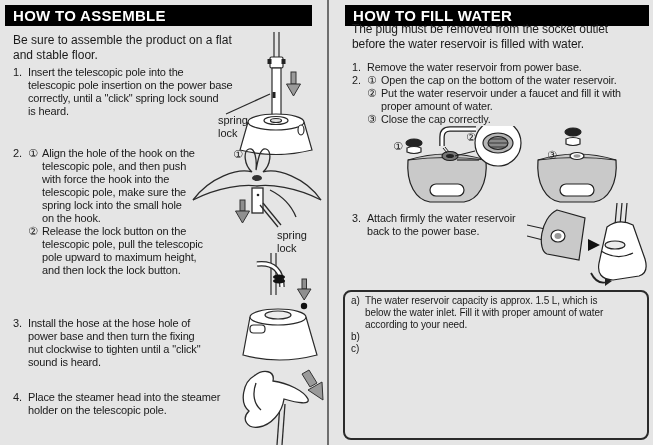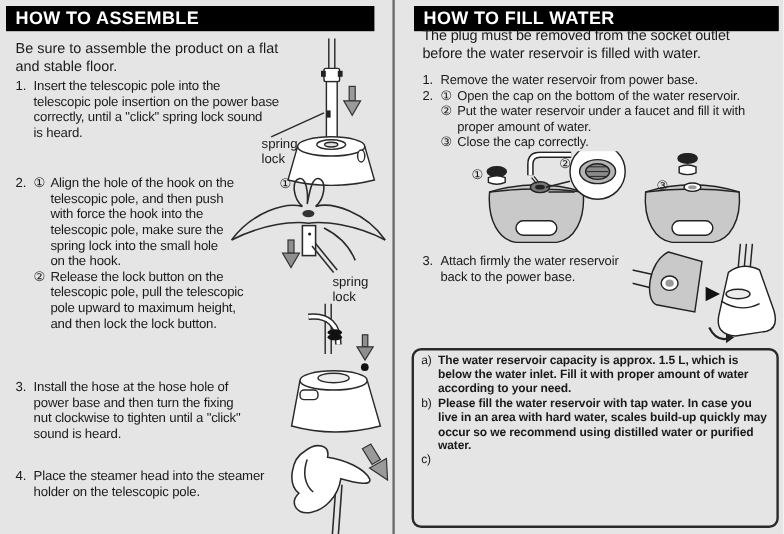--- a/index.html
+++ b/index.html
@@ -27,21 +27,21 @@
   .ill{position:absolute;}
   .ill-label{position:absolute;font-size:11px;line-height:12.5px;white-space:pre-line;}
   .ill-marker{position:absolute;font-size:11px;line-height:11px;}
   .notes{
     position:absolute;left:343px;top:290px;width:306px;height:150px;box-sizing:border-box;
     border:2px solid #2b2b2b;border-radius:8px;padding:3px 6px;overflow:hidden;
   }
   .notes-title{font-weight:bold;font-size:11px;line-height:13px;}
   .note{display:flex;align-items:flex-start;}
   .nmark{flex:none;width:14px;font-size:10px;line-height:11.9px;letter-spacing:-.1px;}
-  .ntxt{white-space:pre-line;font-size:10px;line-height:11.9px;letter-spacing:-.1px;font-weight:bold;}
+  .ntxt{white-space:pre-line;font-size:10px;line-height:11.9px;letter-spacing:-.1px;}
 </style>
 </head>
 <body>
 
 <div class="page">
 
   <div class="divider"></div>
 
   <div class="hbar" style="left:5px;top:5px;width:307px;">
     <span>HOW TO ASSEMBLE</span>
@@ -259,23 +259,19 @@
 
   <div class="notes">
     <div class="note">
       <span class="nmark">a)</span>
       <div class="ntxt">The water reservoir capacity is approx. 1.5 L, which is
 below the water inlet. Fill it with proper amount of water
 according to your need.</div>
     </div>
     <div class="note">
       <span class="nmark">b)</span>
-      <div class="ntxt">Please fill the water reservoir with tap water. In case you
-live in an area with hard water, scales build-up quickly may
-occur so we recommend using distilled water or purified
-water.</div>
     </div>
     <div class="note">
       <span class="nmark">c)</span>
     </div>
   </div>
 
 </div>
 
 </body></html>

